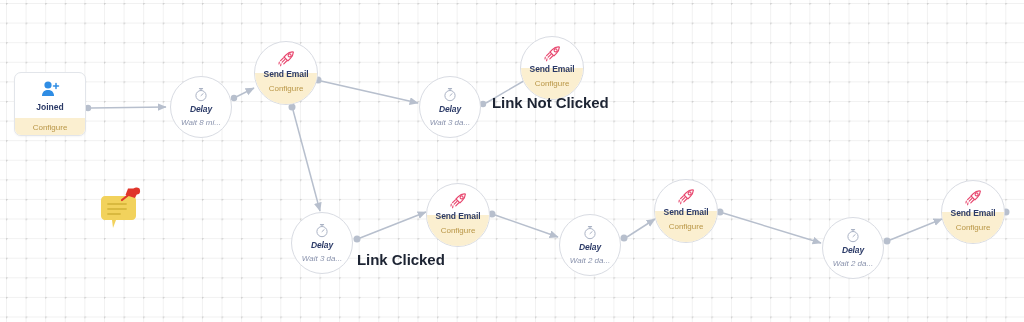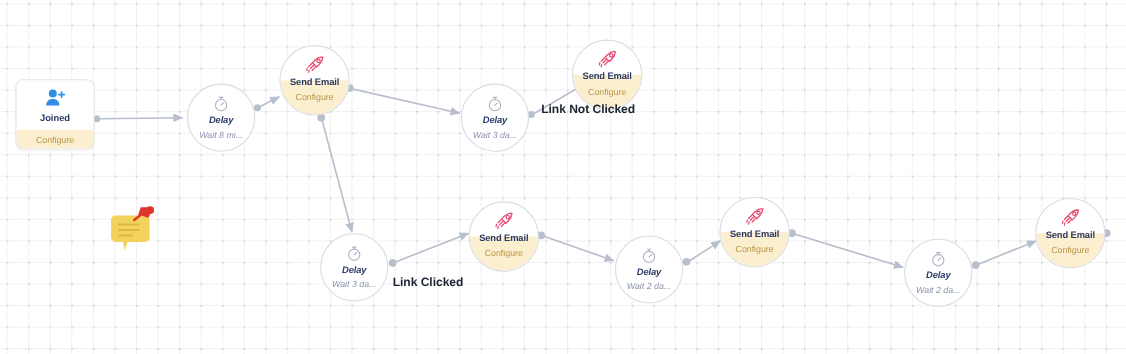--- a/index.html
+++ b/index.html
@@ -129,21 +129,21 @@
     height: 19px;
     background: #fbefd0;
     font-size: 8px;
     color: #b99646;
     line-height: 19px;
   }
 
   
   .branch-label {
     position: absolute;
-    font-size: 11px;
+    font-size: 15px;
     font-weight: bold;
     color: #1d2433;
     white-space: nowrap;
     letter-spacing: -0.05px;
   }
 
   
   .note {
     position: absolute;
     width: 46px;

